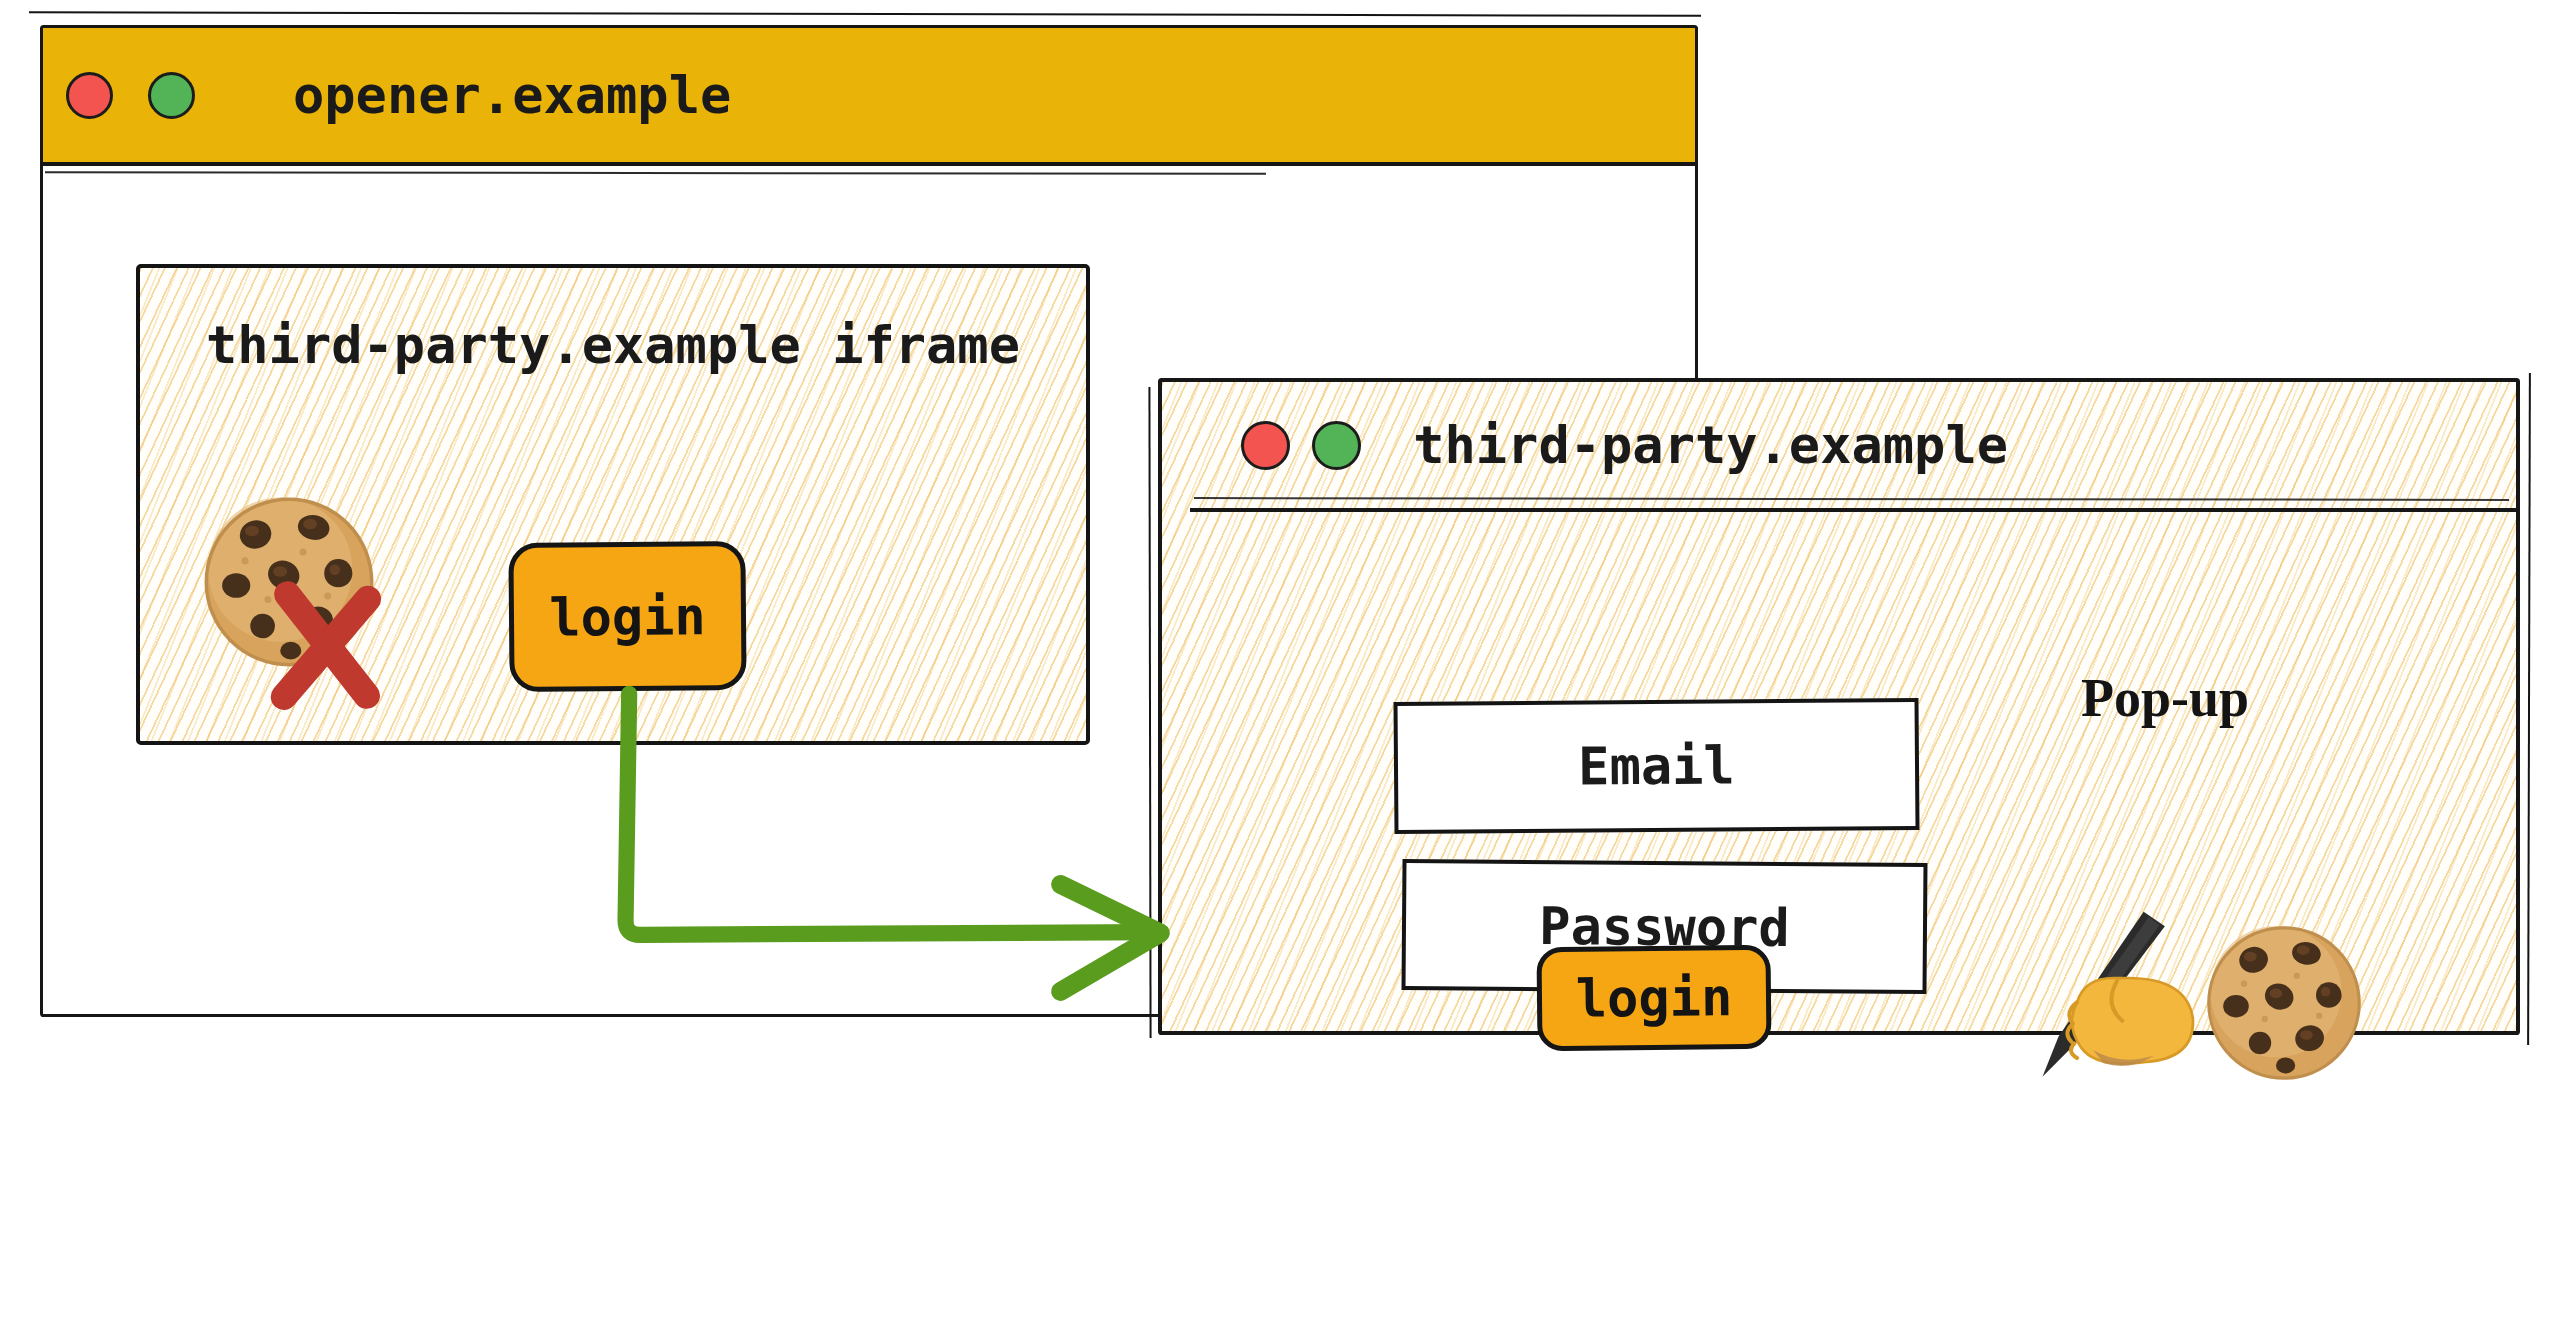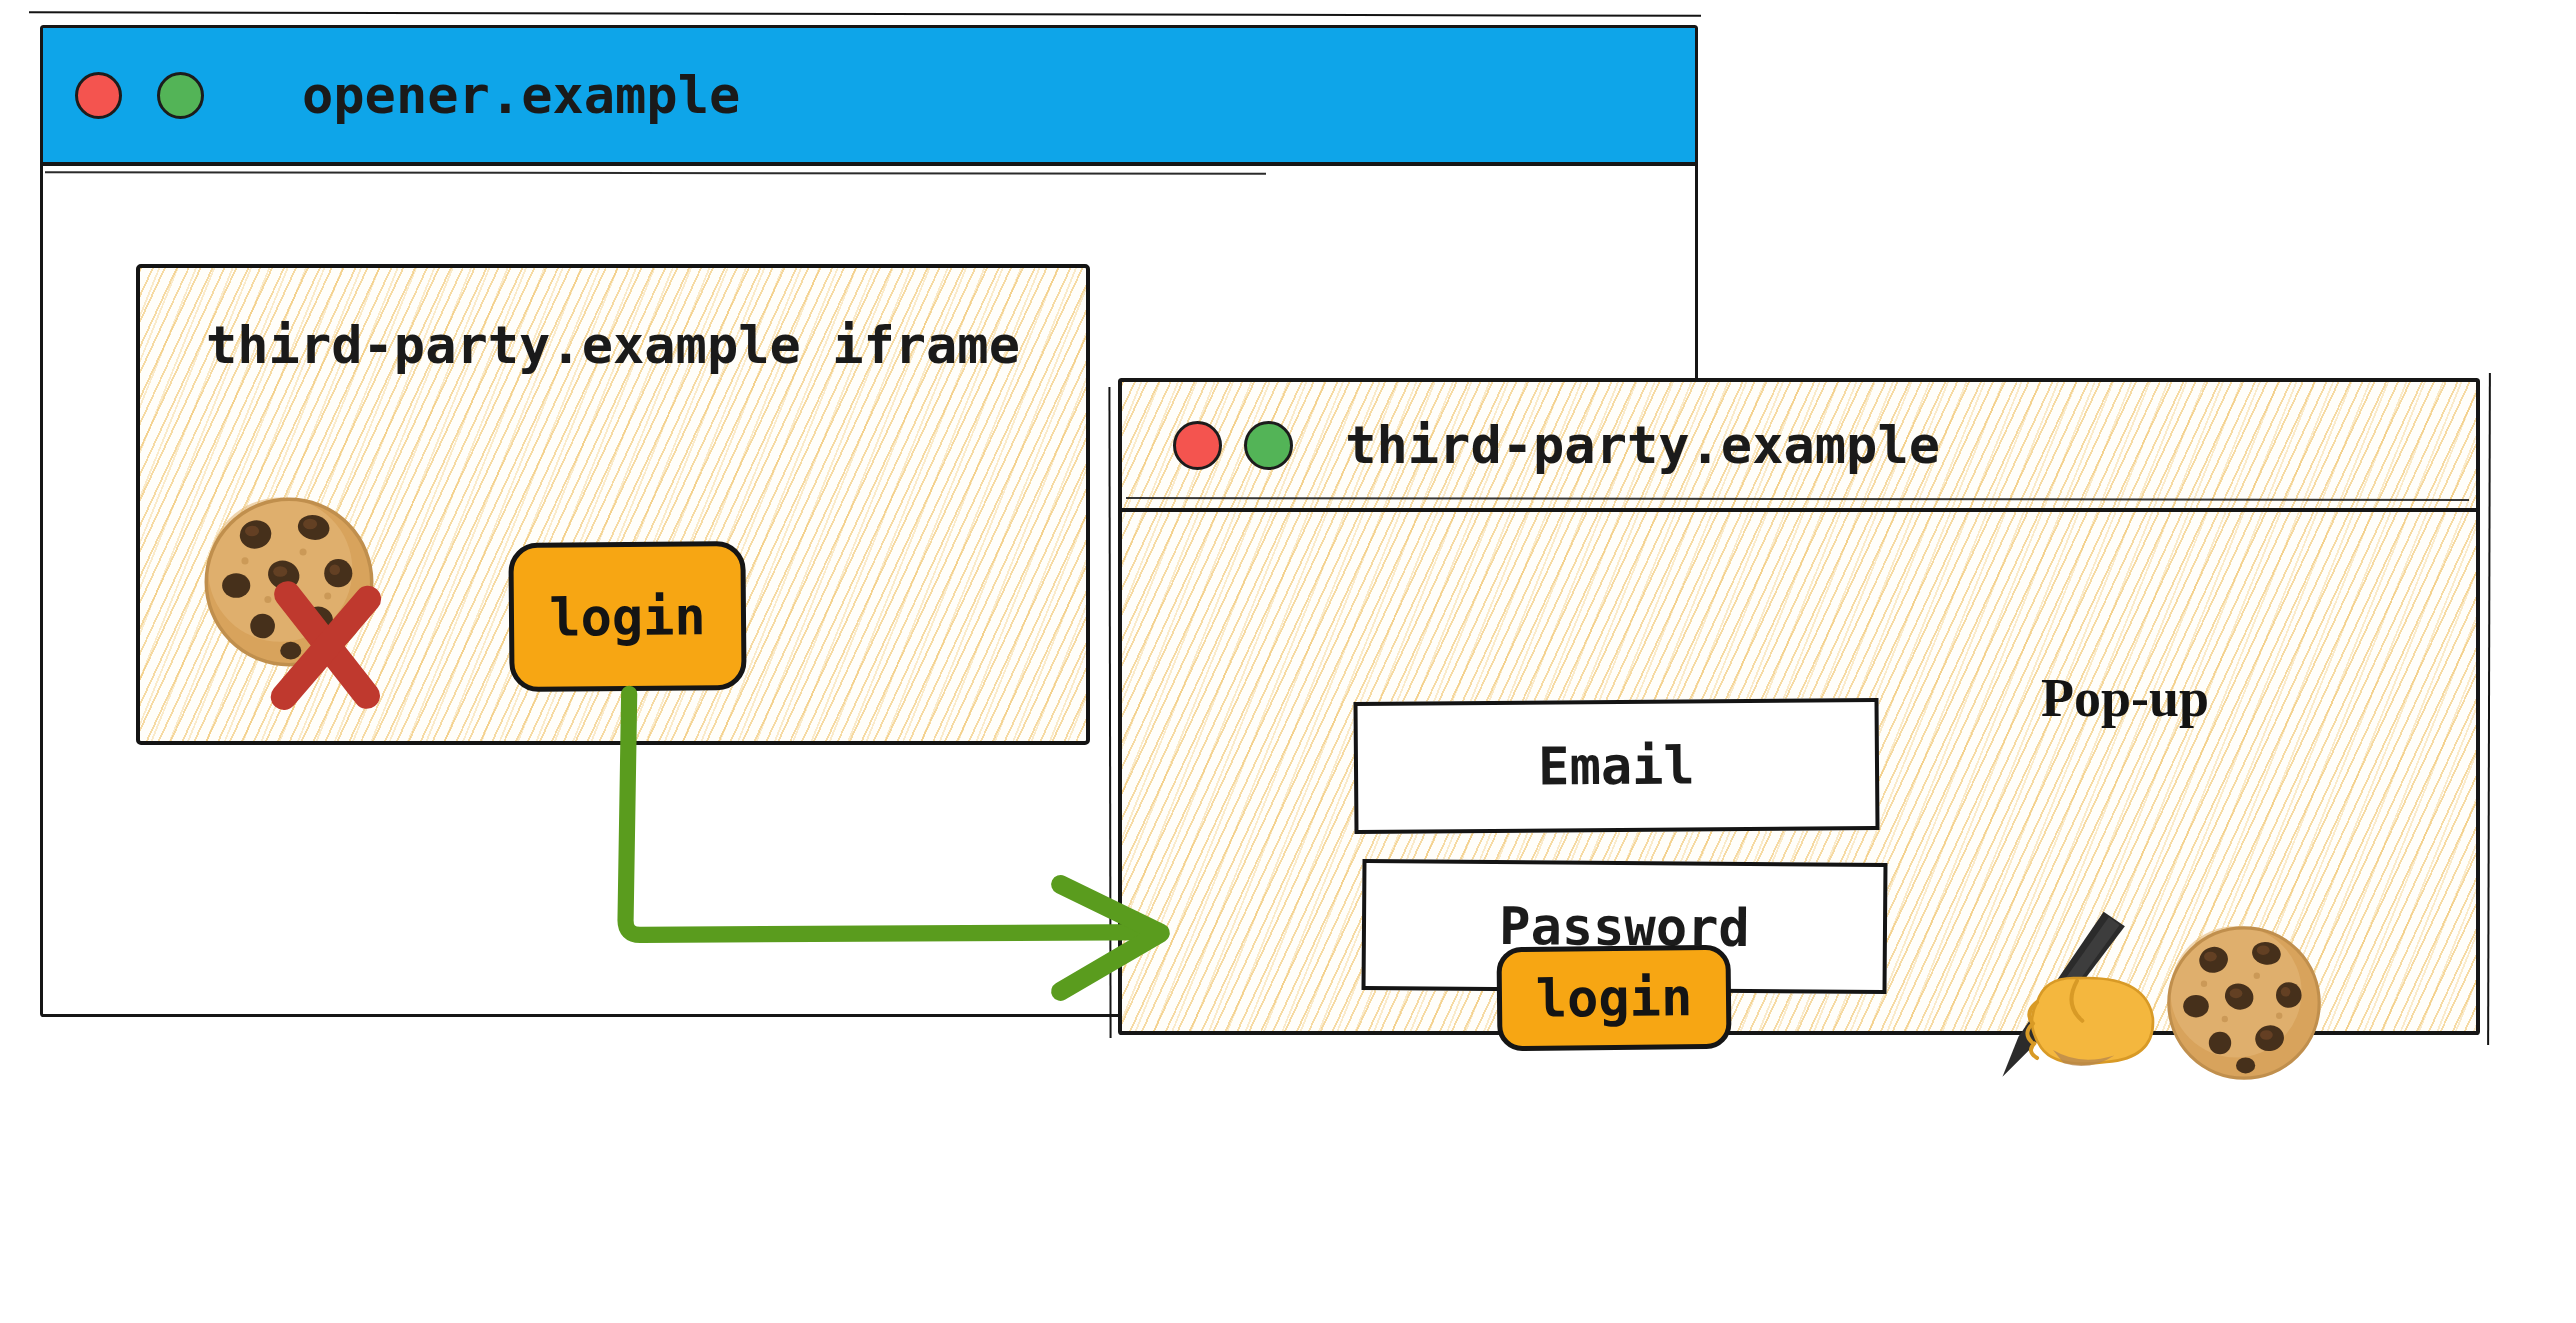--- a/index.html
+++ b/index.html
@@ -27,21 +27,21 @@
   }
   .light{border-radius:50%;box-sizing:border-box;border:3.6px solid #1c1c1c;flex:0 0 auto;}
   .titletext{font-size:52px;font-weight:700;white-space:nowrap;letter-spacing:0px;}
 
   
   #opener{left:40px;top:25px;width:1658px;height:992px;background:#ffffff;z-index:1;}
   #opener::before{ 
     content:"";position:absolute;left:-14.4px;right:-5.4px;top:-15.3px;
     border-top:2.7px solid #141414;transform:rotate(0.12deg);
   }
-  #opener .titlebar{height:138px;background:#0ea5e9;padding-left:32px;gap:35px;}
+  #opener .titlebar{height:138px;background:#eab308;padding-left:23px;gap:35px;}
   #opener .light{width:47px;height:47px;}
   #opener .titletext{margin-left:63px;}
 
   
   #iframe-box{
     position:absolute;left:93px;top:236px;width:954px;height:481px;
     border:4.5px solid #141414;border-radius:5px;box-sizing:border-box;
   }
   #iframe-label{position:absolute;left:0;right:0;top:47px;text-align:center;font-size:52px;}
   #blocked-cookie{position:absolute;left:61px;top:216px;width:176px;height:196px;}
@@ -51,21 +51,21 @@
     background:#f7a613;border:5.4px solid #151515;border-radius:29px;box-sizing:border-box;
     font-size:52px;font-weight:700;color:#141414;cursor:pointer;
     font-family:"DejaVu Sans Mono","Liberation Mono",monospace;padding:0;
   }
   #iframe-login{left:369px;top:274px;width:237px;height:149px;transform:rotate(-0.5deg);}
 
   
   #arrow{position:absolute;left:0;top:0;width:2576px;height:1324px;z-index:6;pointer-events:none;}
 
   
-  #popup{left:1118px;top:378px;width:1362px;height:657px;border-width:4.5px;z-index:4;}
+  #popup{left:1158px;top:378px;width:1362px;height:657px;border-width:4.5px;z-index:4;padding-left:28px;}
   #popup::before{ 
     content:"";position:absolute;left:-13.5px;top:5.4px;bottom:-7.2px;
     border-left:2.7px solid #141414;transform:rotate(-0.1deg);
   }
   #popup::after{ 
     content:"";position:absolute;right:-13.5px;top:-9px;bottom:-14.4px;
     border-right:2.7px solid #141414;transform:rotate(0.15deg);
   }
   #popup .titlebar{height:130px;padding-left:51px;gap:21.6px;background:transparent;}
   #popup .light{width:49px;height:49px;}

